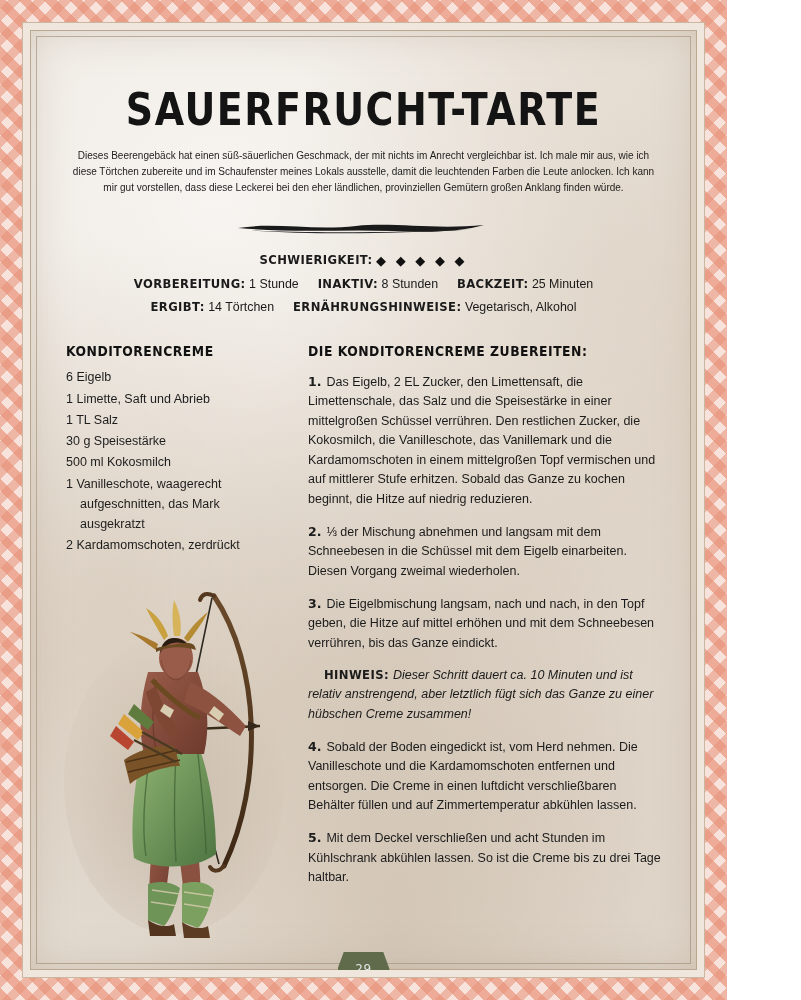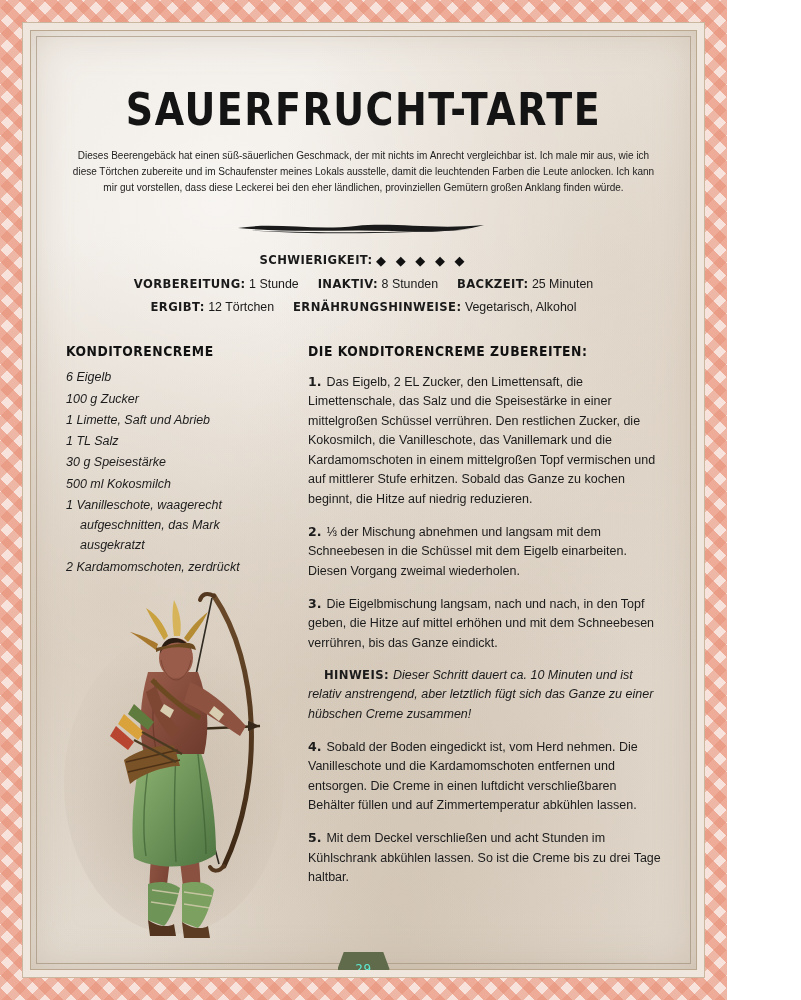--- a/index.html
+++ b/index.html
@@ -167,21 +167,20 @@
     transform-origin: left;
     margin-bottom: 8px;
   }
   .ing-list {
     list-style: none;
     margin: 0;
     padding: 0;
     font-size: 12.5px;
     line-height: 1.62;
     color: #1d1d1d;
-    font-style: italic;
   }
   .ing-list li { margin-bottom: 1px; }
   .ing-list li .cont {
     display: block;
     padding-left: 14px;
   }
 
   .steps { font-size: 12.5px; line-height: 1.56; color: #1b1b1b; }
   .step {
     margin-bottom: 11px;
@@ -215,21 +214,21 @@
 
   
   .folio {
     position: absolute;
     left: 50%;
     bottom: -16px;
     transform: translateX(-50%);
     width: 52px;
     height: 34px;
     background: #5f6b4a;
-    color: #5eead4;
+    color: #e5e5e5;
     font-family: "DejaVu Sans", sans-serif;
     font-size: 12px;
     display: flex;
     align-items: center;
     justify-content: center;
     clip-path: polygon(12% 0, 88% 0, 100% 50%, 88% 100%, 12% 100%, 0 50%);
     letter-spacing: 0.5px;
   }
 </style>
 </head>
@@ -265,34 +264,33 @@
           <span>1 Stunde</span>
           <span class="meta-sep"></span>
           <span class="lbl">INAKTIV:</span>
           <span>8 Stunden</span>
           <span class="meta-sep"></span>
           <span class="lbl">BACKZEIT:</span>
           <span>25 Minuten</span>
         </div>
         <div class="meta-row">
           <span class="lbl">ERGIBT:</span>
-          <span>12 Törtchen</span>
+          <span>14 Törtchen</span>
           <span class="meta-sep"></span>
           <span class="lbl">ERNÄHRUNGSHINWEISE:</span>
           <span>Vegetarisch, Alkohol</span>
         </div>
       </div>
 
       <div class="columns">
 
         <div class="col-left">
           <div class="sec-head">KONDITORENCREME</div>
           <ul class="ing-list">
             <li><span>6 Eigelb</span></li>
-            <li><span>100 g Zucker</span></li>
             <li><span>1 Limette, Saft und Abrieb</span></li>
             <li><span>1 TL Salz</span></li>
             <li><span>30 g Speisestärke</span></li>
             <li><span>500 ml Kokosmilch</span></li>
             <li>
               <span>1 Vanilleschote, waagerecht</span>
               <span class="cont">aufgeschnitten, das Mark ausgekratzt</span>
             </li>
             <li><span>2 Kardamomschoten, zerdrückt</span></li>
           </ul>

